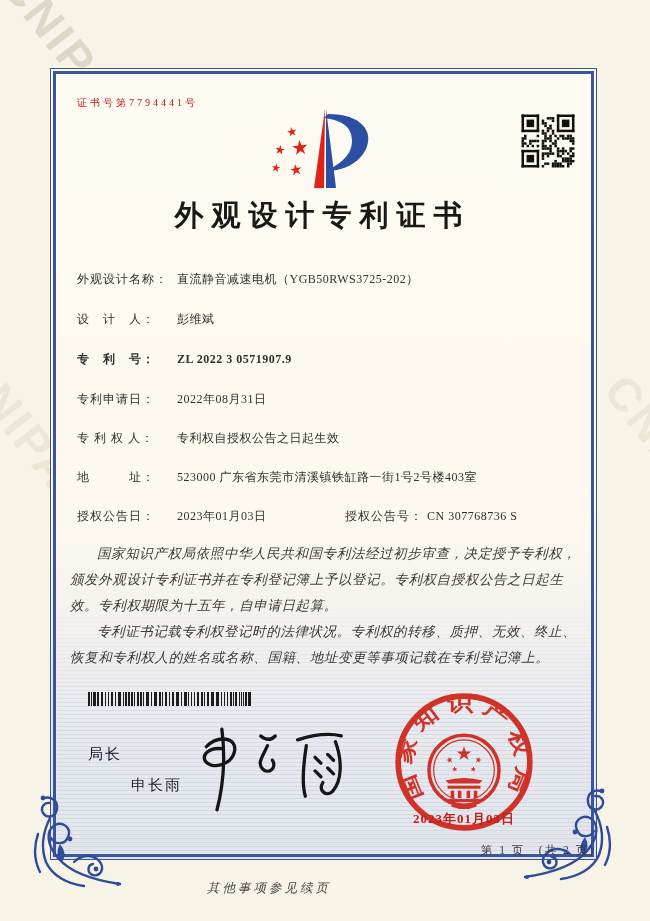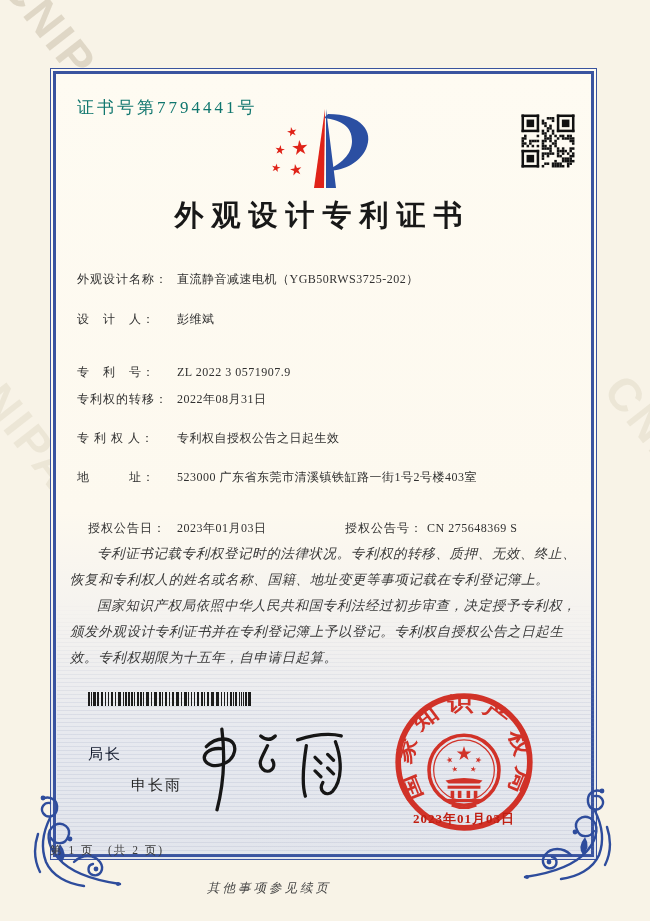--- a/index.html
+++ b/index.html
@@ -16,42 +16,42 @@
   
   .frame{position:absolute;left:50px;top:68px;width:545px;height:790px;
          border:1px solid #39539e;
          background:linear-gradient(180deg,#fefbf2 0%,#fdf9ef 56%,#f4f2ef 70%,#e7e9ef 84%,#e2e5ec 100%);}
   .frame-inner{position:absolute;inset:2px;border:3px solid #3a54a0;}
   .waves{position:absolute;left:57px;top:598px;width:537px;height:258px;
          background:repeating-linear-gradient(180deg,rgba(125,136,172,0.14) 0 1px,rgba(255,255,255,0) 1px 4px);
          -webkit-mask-image:linear-gradient(180deg,transparent 0,#000 45%);
          mask-image:linear-gradient(180deg,transparent 0,#000 45%);}
 
-  .cert-no{left:77px;top:96px;font-size:17px;letter-spacing:3px;color:#0f766e;}
+  .cert-no{left:77px;top:96px;font-size:10px;letter-spacing:3px;color:#b91c1c;}
   .title{left:50px;top:196px;width:545px;text-align:center;font-size:29px;font-weight:bold;
          letter-spacing:8px;color:#181818;}
 
   .field{left:77px;font-size:12px;color:#303030;white-space:nowrap;}
   .field .lab{display:inline-block;min-width:100px;letter-spacing:1px;}
   .field .val{letter-spacing:0.5px;}
   .grant2{position:absolute;left:268px;top:0;white-space:nowrap;}
   .grant2 .lab{min-width:0;letter-spacing:1px;margin-right:4px;}
 
   .paras{left:70px;top:541px;width:514px;color:#3a3a3a;}
   .paras p{margin:0;font-size:13.5px;line-height:26px;font-style:italic;
            text-indent:2em;letter-spacing:0.6px;}
 
   .sig-title{left:88px;top:745px;font-size:15px;color:#0f172a;
              font-family:"Liberation Sans","DejaVu Sans",sans-serif;letter-spacing:2px;}
   .sig-name{left:88px;top:776px;font-size:15px;color:#262626;
             font-family:"Liberation Sans","DejaVu Sans",sans-serif;letter-spacing:2px;margin-left:43px;}
 
   .seal-date{left:386px;top:810px;width:156px;text-align:center;font-size:13px;font-weight:bold;
              color:#c01f12;letter-spacing:1px;}
-  .page-info{left:50px;top:843px;width:545px;text-align:left;font-size:11.5px;
+  .page-info{left:50px;top:843px;width:545px;text-align:right;font-size:11.5px;
              letter-spacing:2px;color:#3c3c3c;}
   .note{left:0;top:880px;width:538px;text-align:center;font-size:12.5px;font-style:italic;
         letter-spacing:3px;color:#474747;}
   svg{display:block;}
 </style>
 </head>
 <body>
 
 <svg width="0" height="0" style="position:absolute">
   <defs>
@@ -224,42 +224,42 @@
   </svg>
 
 <div class="abs title">外观设计专利证书</div>
 
 <div class="abs field" style="top:271px;">
   <span class="lab">外观设计名称：</span><span class="val">直流静音减速电机（YGB50RWS3725-202）</span>
 </div>
 <div class="abs field" style="top:311px;">
   <span class="lab">设　计　人：</span><span class="val">彭维斌</span>
 </div>
-<div class="abs field" style="top:364px;">
+<div class="abs field" style="top:351px;font-weight:bold;">
   <span class="lab">专　利　号：</span><span class="val">ZL 2022 3 0571907.9</span>
 </div>
 <div class="abs field" style="top:391px;">
-  <span class="lab">专利权的转移：</span><span class="val">2022年08月31日</span>
+  <span class="lab">专利申请日：</span><span class="val">2022年08月31日</span>
 </div>
 <div class="abs field" style="top:430px;">
   <span class="lab">专 利 权 人：</span><span class="val">专利权自授权公告之日起生效</span>
 </div>
 <div class="abs field" style="top:469px;">
   <span class="lab">地　　　址：</span><span class="val">523000 广东省东莞市清溪镇铁缸路一街1号2号楼403室</span>
 </div>
-<div class="abs field" style="top:520px;text-align:center;">
+<div class="abs field" style="top:508px;">
   <span class="lab">授权公告日：</span><span class="val">2023年01月03日</span>
   <span class="grant2">
-    <span class="lab">授权公告号：</span><span class="val">CN 275648369 S</span>
+    <span class="lab">授权公告号：</span><span class="val">CN 307768736 S</span>
   </span>
 </div>
 
 <div class="abs paras">
+  <p>国家知识产权局依照中华人民共和国专利法经过初步审查，决定授予专利权，颁发外观设计专利证书并在专利登记簿上予以登记。专利权自授权公告之日起生效。专利权期限为十五年，自申请日起算。</p>
   <p>专利证书记载专利权登记时的法律状况。专利权的转移、质押、无效、终止、恢复和专利权人的姓名或名称、国籍、地址变更等事项记载在专利登记簿上。</p>
-  <p>国家知识产权局依照中华人民共和国专利法经过初步审查，决定授予专利权，颁发外观设计专利证书并在专利登记簿上予以登记。专利权自授权公告之日起生效。专利权期限为十五年，自申请日起算。</p>
 </div>
 
 <svg id="barcode" class="abs" style="left:88px;top:692px;" width="167" height="14" viewBox="0 0 167 14">
     <rect x="0" y="0" width="2" height="14" fill="#1c1c1c"></rect>
     <rect x="3" y="0" width="1" height="14" fill="#1c1c1c"></rect>
     <rect x="5" y="0" width="3" height="14" fill="#1c1c1c"></rect>
     <rect x="9" y="0" width="2" height="14" fill="#1c1c1c"></rect>
     <rect x="13" y="0" width="2" height="14" fill="#1c1c1c"></rect>
     <rect x="17" y="0" width="1" height="14" fill="#1c1c1c"></rect>
     <rect x="20" y="0" width="1" height="14" fill="#1c1c1c"></rect>

